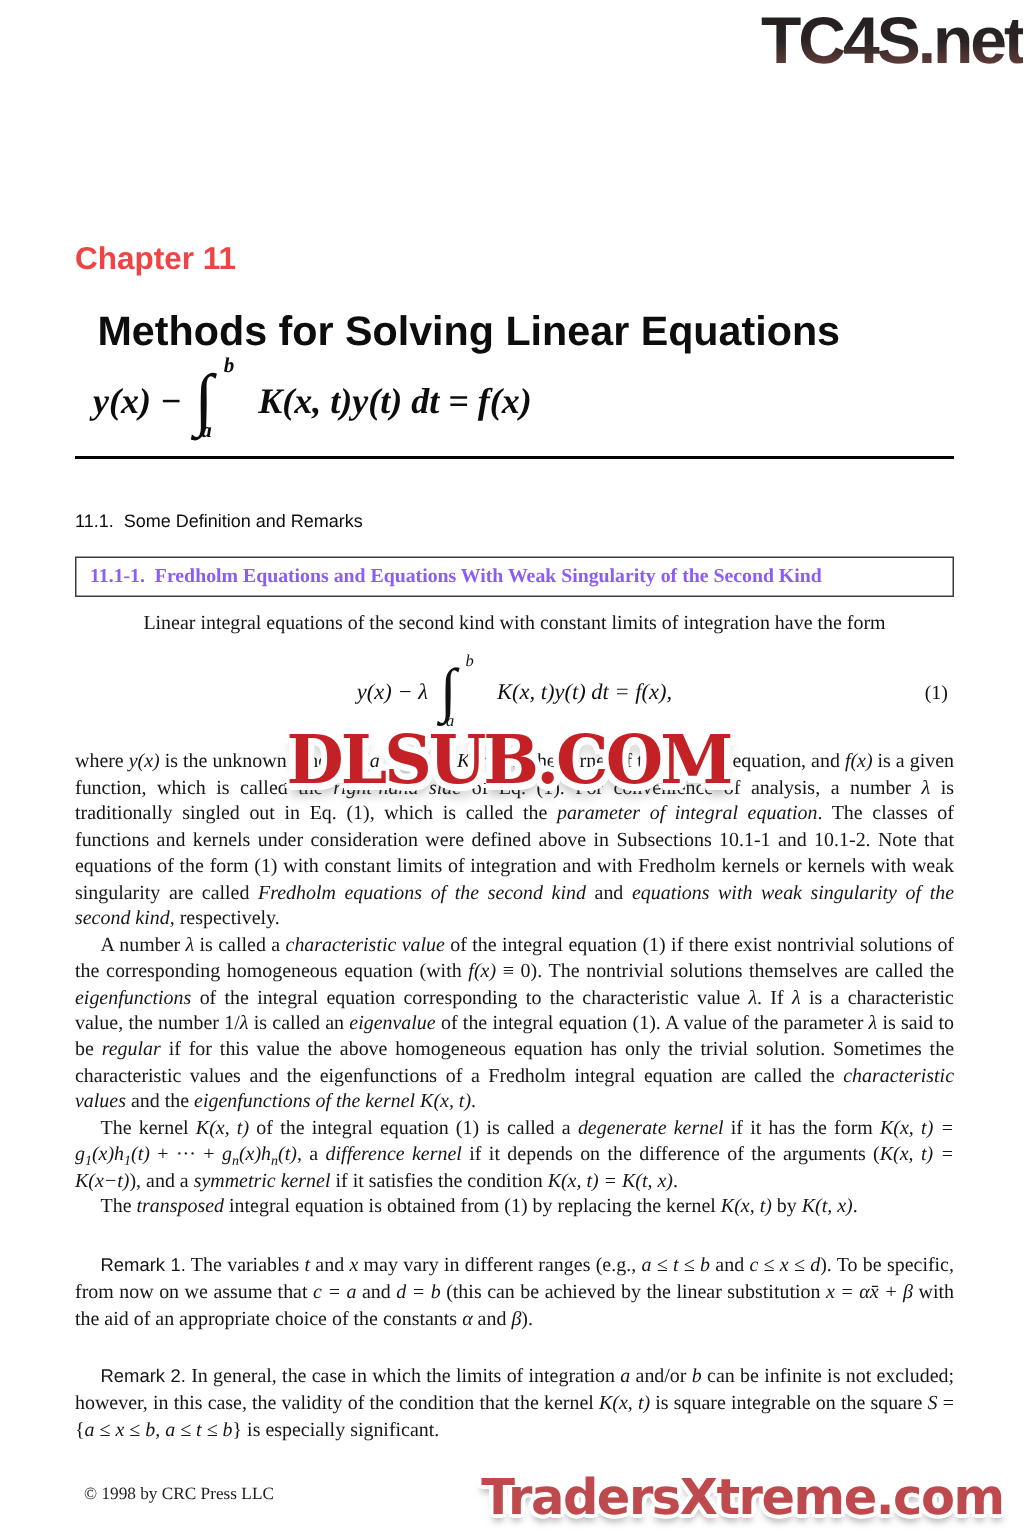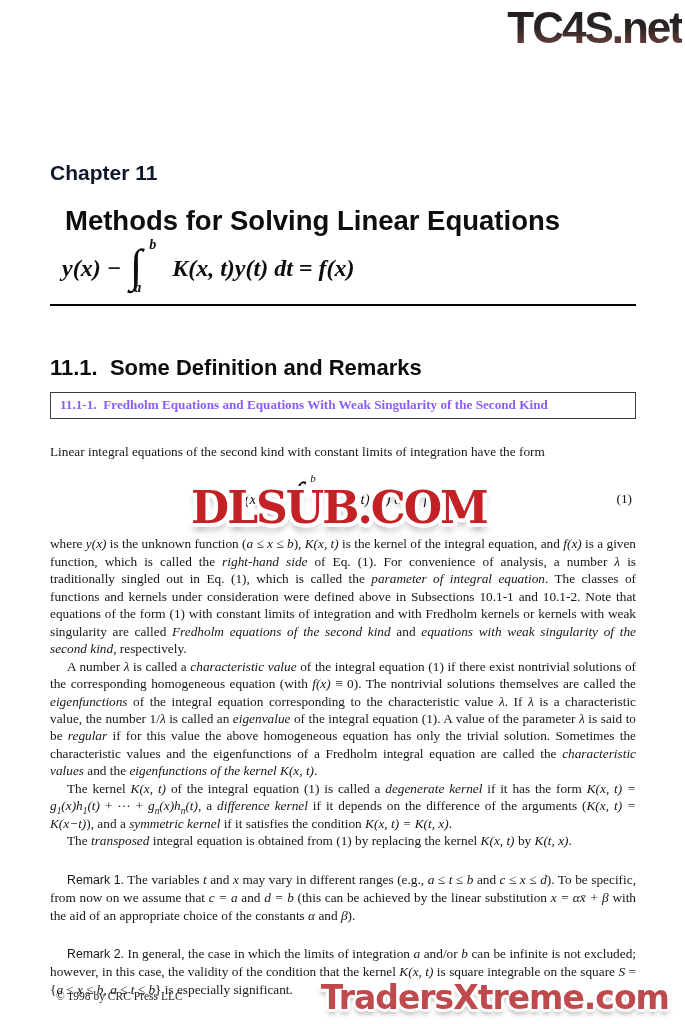--- a/index.html
+++ b/index.html
@@ -5,49 +5,49 @@
   html,body{margin:0;padding:0;}
   body{
     width:685px;height:1024px;background:#ffffff;position:relative;
     font-family:"Liberation Serif",serif;color:#121212;overflow:hidden;
   }
   .content{position:absolute;left:50px;top:0;width:586px;}
 
   
   .chapter-label{
     margin-top:161px;font-family:"Liberation Sans",sans-serif;
-    font-weight:bold;font-size:21px;line-height:24px;color:#0f172a;
+    font-weight:bold;font-size:21px;line-height:24px;color:#ef4444;
   }
   .title-l1{
     margin:19px 0 0 15px;font-family:"Liberation Sans",sans-serif;
     font-weight:bold;font-size:27.5px;line-height:33px;color:#0d0d0d;
   }
   .title-l2{
     margin-top:4px;height:54px;display:flex;align-items:center;
     font-family:"Liberation Sans",sans-serif;font-weight:bold;font-size:27.5px;color:#0d0d0d;
   }
   .t-math{
     display:inline-flex;align-items:center;margin-left:12px;
     font-family:"Liberation Serif",serif;font-weight:bold;font-style:italic;font-size:24px;
   }
   .rule{margin-top:9px;border-top:2px solid #000;width:100%;}
   .section-h{
-    margin:51px 0 0 0;font-family:"Liberation Sans",sans-serif;
-    font-weight:bold;font-size:22px;line-height:22px;color:#0d0d0d;
+    margin:30px 0 0 0;font-family:"Liberation Sans",sans-serif;
+    font-weight:normal;font-size:12px;line-height:22px;color:#0d0d0d;
   }
   .boxed{
     margin-top:13px;border:1.4px solid #3c3c3c;padding:4px 9px 5px 9px;
     font-weight:bold;font-size:13.2px;line-height:16px;color:#8b5cf6;
   }
 
   
   .para{
     margin:0;font-size:13.3px;line-height:17.45px;text-align:justify;color:#161616;
   }
-  .para.intro{margin-top:24px;text-align:left;}
+  .para.intro{margin-top:8px;text-align:center;}
   .para.ind{text-indent:17px;}
   .para.remark{margin-top:21px;}
   .it{font-style:italic;}
   sub.it{font-size:70%;font-style:italic;line-height:0;}
   .sf{font-family:"Liberation Sans",sans-serif;font-size:12.3px;}
 
   
   .eq-row{
     position:relative;margin:13px 0 10px 0;height:52px;
     display:flex;align-items:center;justify-content:center;

